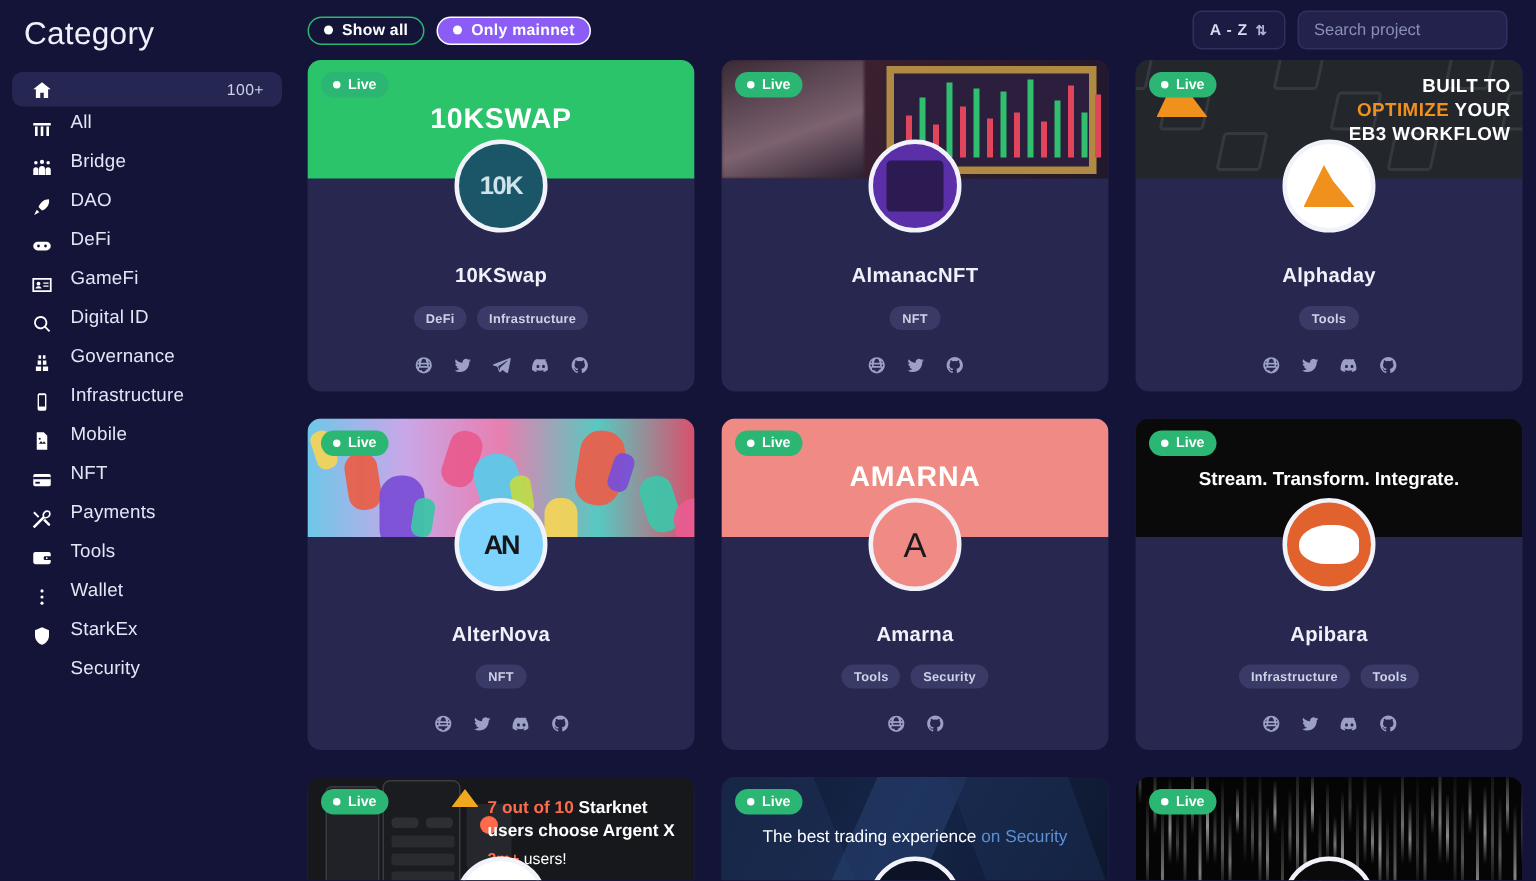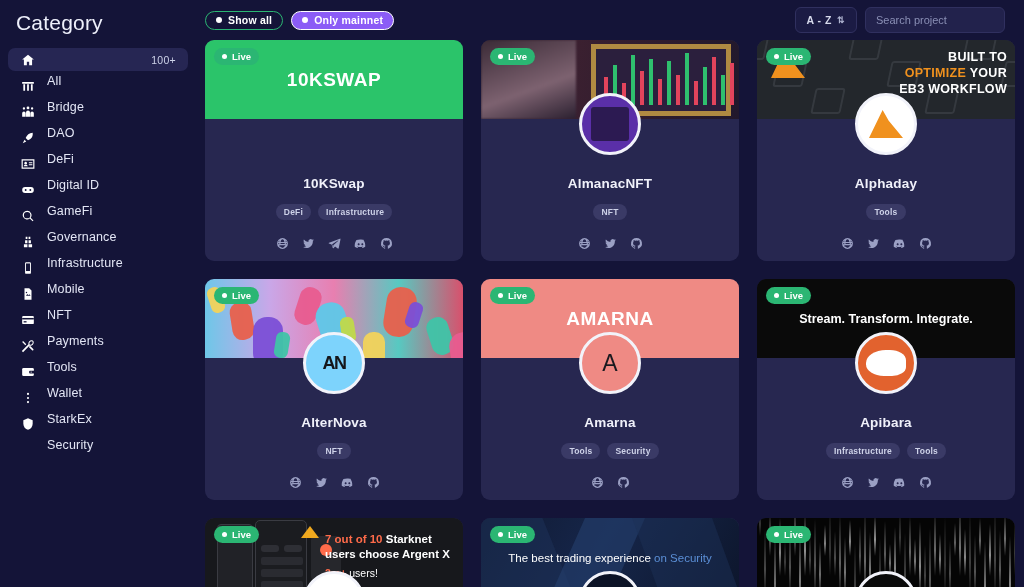--- a/index.html
+++ b/index.html
@@ -249,36 +249,36 @@
         <span class="nav-ico">
           <svg viewBox="0 0 24 24">
             <path d="M20 3c-6 0-10 4-12 9l4 4c5-2 9-6 8-13zM6 15l-3 6 6-3z"></path>
           </svg>
         </span>
         <span class="nav-label">DeFi</span>
       </div>
       <div class="nav-item">
         <span class="nav-ico">
           <svg viewBox="0 0 24 24">
+            <path d="M7 7h10a5 5 0 0 1 0 10H7A5 5 0 0 1 7 7z"></path>
+            <circle cx="8" cy="12" r="1.6" fill="#141438"></circle>
+            <circle cx="16" cy="12" r="1.6" fill="#141438"></circle>
+          </svg>
+        </span>
+        <span class="nav-label">GameFi</span>
+      </div>
+      <div class="nav-item">
+        <span class="nav-ico">
+          <svg viewBox="0 0 24 24">
             <path d="M2 5h20v14H2z" fill="none" stroke="#fff" stroke-width="2"></path>
             <circle cx="8" cy="10.5" r="2.2"></circle>
             <path d="M4.5 16c.6-2 2-2.6 3.5-2.6S11 14 11.6 16zM13.5 9h6v1.6h-6zM13.5 12.5h6v1.6h-6z"></path>
           </svg>
         </span>
         <span class="nav-label">Digital ID</span>
-      </div>
-      <div class="nav-item">
-        <span class="nav-ico">
-          <svg viewBox="0 0 24 24">
-            <path d="M7 7h10a5 5 0 0 1 0 10H7A5 5 0 0 1 7 7z"></path>
-            <circle cx="8" cy="12" r="1.6" fill="#141438"></circle>
-            <circle cx="16" cy="12" r="1.6" fill="#141438"></circle>
-          </svg>
-        </span>
-        <span class="nav-label">GameFi</span>
       </div>
       <div class="nav-item">
         <span class="nav-ico">
           <svg viewBox="0 0 24 24">
             <path d="M10.5 3a7.5 7.5 0 1 0 4.6 13.4l4.8 4.8 1.5-1.5-4.8-4.8A7.5 7.5 0 0 0 10.5 3zm0 2a5.5 5.5 0 1 1 0 11 5.5 5.5 0 0 1 0-11z"></path>
           </svg>
         </span>
         <span class="nav-label">Governance</span>
       </div>
       <div class="nav-item">
@@ -378,20 +378,21 @@
 
   <section class="grid" id="grid">
       <div class="card">
         <div class="banner bg-10k">
           <div class="banner-title">10KSWAP</div>
           <div class="live">
             <span class="d"></span>
             <span>Live</span>
           </div>
         </div>
+        <div class="avatar" style="background:#1b5668;color:#cfe3ea;font-size:17px;letter-spacing:-1px">10K</div>
         <div class="card-body">
           <div class="card-name">10KSwap</div>
           <div class="tags">
             <span class="tag">DeFi</span>
             <span class="tag">Infrastructure</span>
           </div>
           <div class="socials">
             <span class="social">
               <svg viewBox="0 0 24 24">
                 <path d="M12 2a10 10 0 1 0 0 20 10 10 0 0 0 0-20zm0 2c1.6 0 3 2 3.5 5h-7C9 6 10.4 4 12 4zM6.3 6.6A12 12 0 0 0 6 9H4.3a8 8 0 0 1 2-2.4zM4.3 11H6c0 .9.1 1.7.3 2.5H4.6A8 8 0 0 1 4.3 11zm2 6.4A12 12 0 0 1 6.3 15h2.2c.3 1.3.7 2.4 1.2 3.3a8 8 0 0 1-3.4-.9zM12 20c-1.6 0-3-2-3.5-5h7C15 18 13.6 20 12 20zm0-7H8.3a17 17 0 0 1 0-2H16a17 17 0 0 1 0 2zm2.3 5.3c.5-.9.9-2 1.2-3.3h2.2a8 8 0 0 1-3.4 3.3zM18 13.5c.2-.8.3-1.6.3-2.5h1.4a8 8 0 0 1-.3 2.5zM19.7 9H18a12 12 0 0 0-.3-2.4A8 8 0 0 1 19.7 9z"></path>

